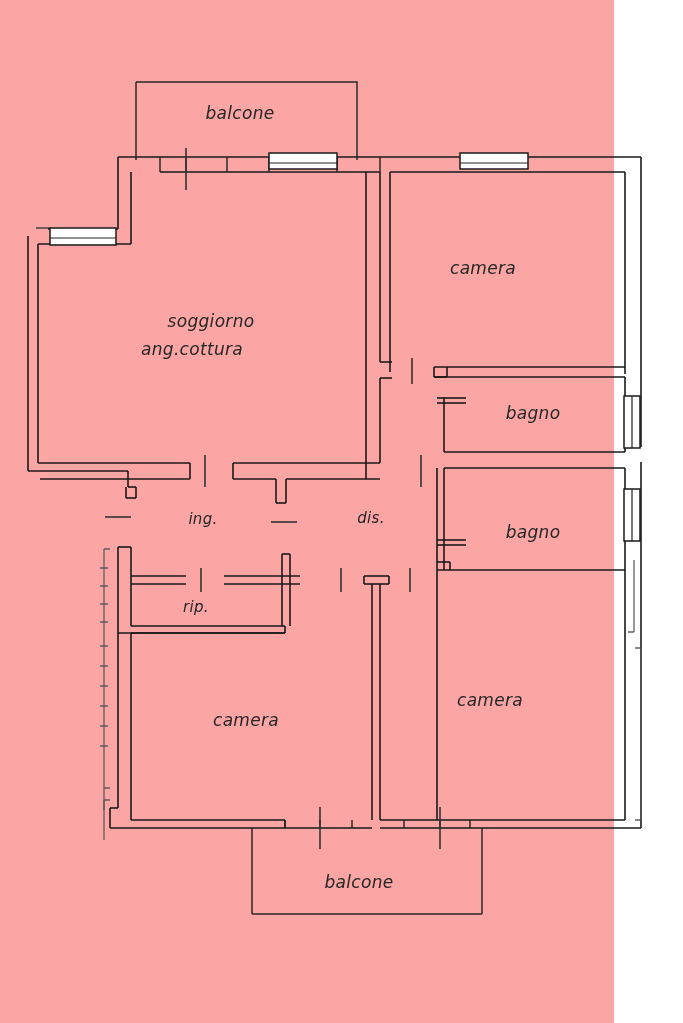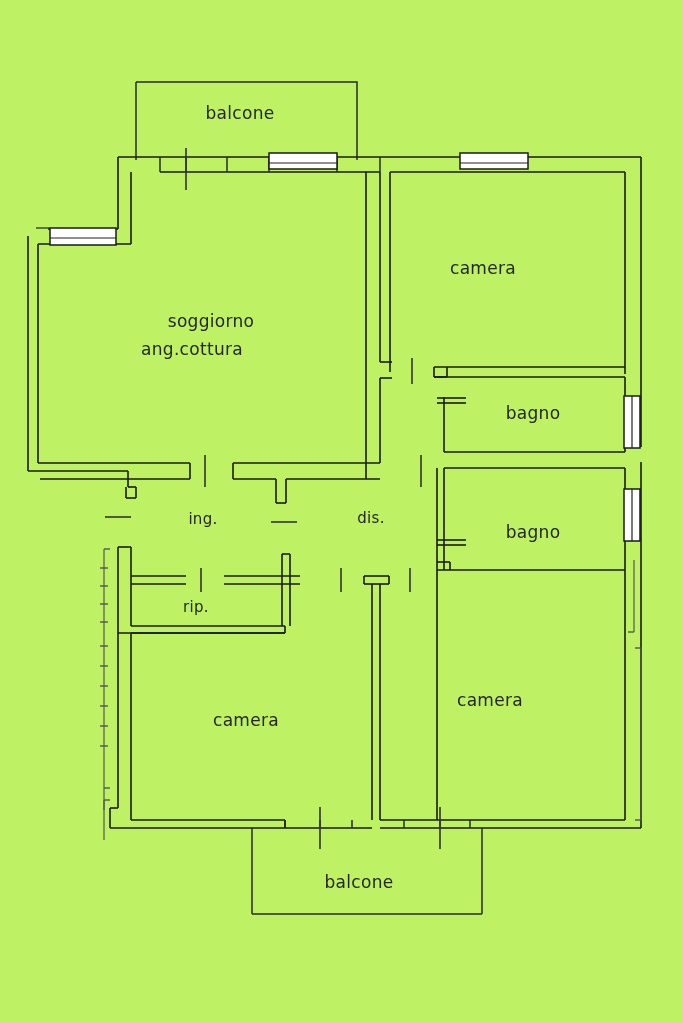--- a/index.html
+++ b/index.html
@@ -8,23 +8,24 @@
     background: #ffffff;
   }
   body {
     width: 683px;
     height: 1023px;
     font-family: "DejaVu Sans", sans-serif;
     overflow: hidden;
   }
   #plan-root {
     position: relative;
-    width: 683px;
+    width: 614px;
     height: 1023px;
-    background: #bef264;
+    background: #fca5a5;
+    font-style: italic;
   }
   svg#plan-svg {
     position: absolute;
     top: 0;
     left: 0;
     width: 683px;
     height: 1023px;
     display: block;
   }
   .wall {

